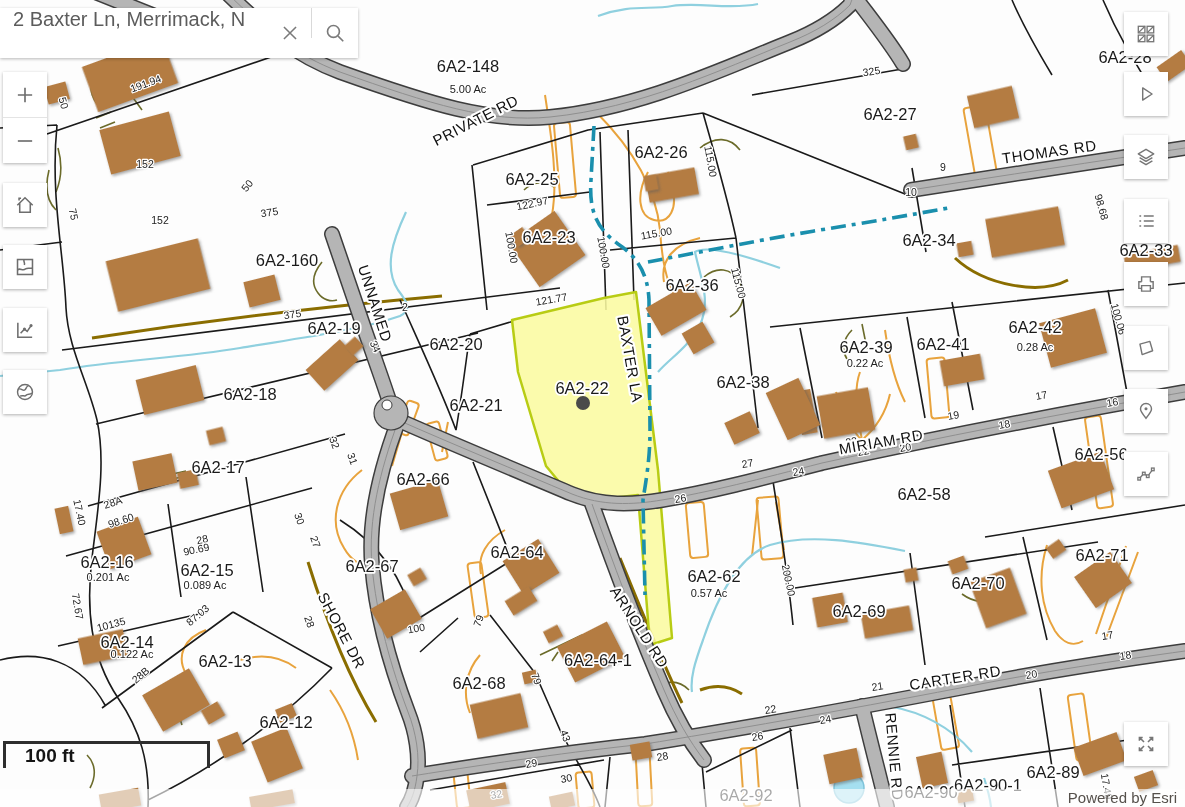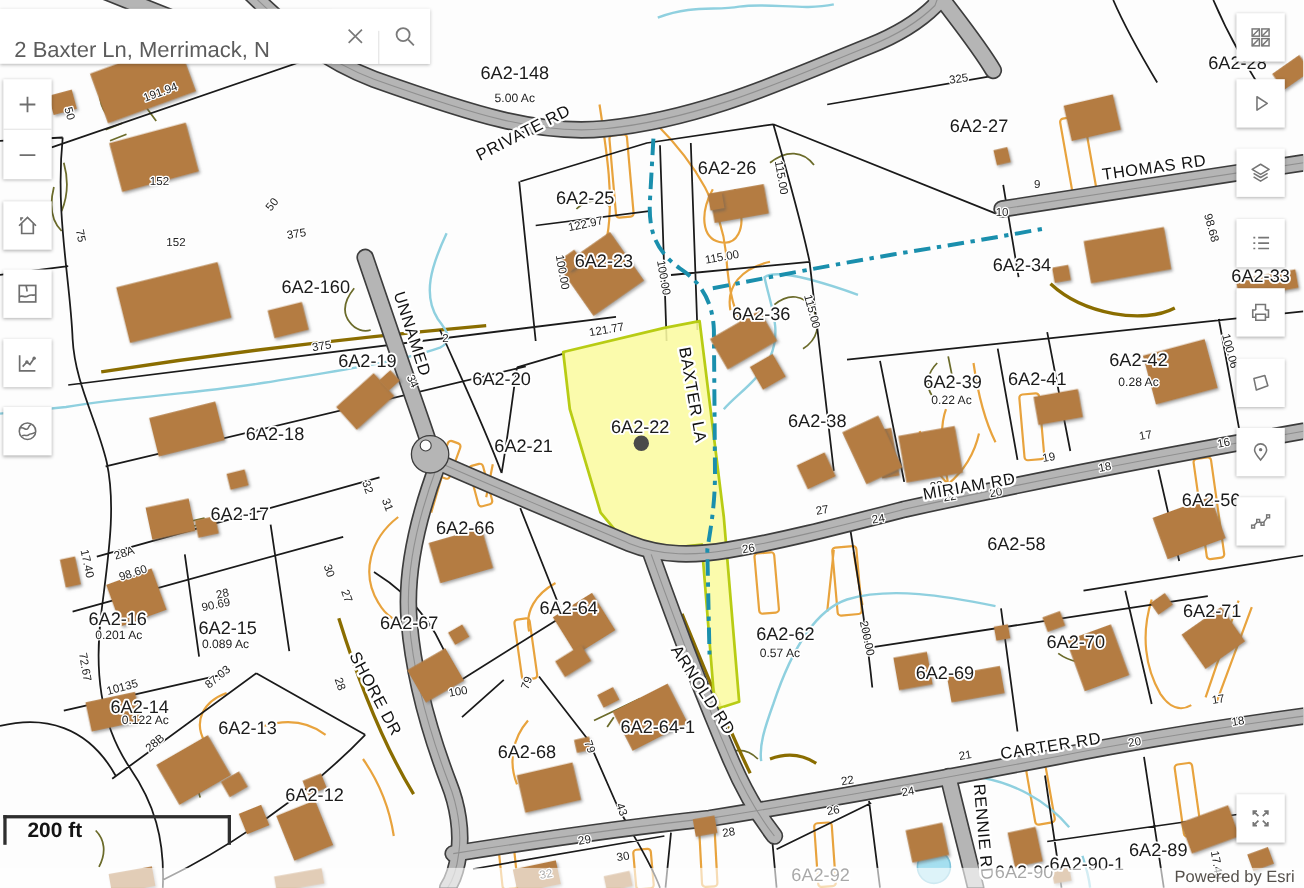--- a/index.html
+++ b/index.html
@@ -8,22 +8,22 @@
 
   
   #g-parcel-labels text{font:16.5px "Liberation Sans",sans-serif;fill:#1b1b1b;paint-order:stroke;stroke:#fff;stroke-width:3.4px;stroke-linejoin:round;}
   #g-area-labels text{font:11px "Liberation Sans",sans-serif;fill:#222;paint-order:stroke;stroke:#fff;stroke-width:2.6px;stroke-linejoin:round;}
   #g-dim-labels text{font:10.5px "Liberation Sans",sans-serif;fill:#232323;paint-order:stroke;stroke:#fff;stroke-width:2.4px;stroke-linejoin:round;}
   #g-road-labels text{font:15px "Liberation Sans",sans-serif;letter-spacing:.6px;fill:#101010;paint-order:stroke;stroke:#fff;stroke-width:4.2px;stroke-linejoin:round;}
   #g-buildings rect{fill:#b47c42;filter:drop-shadow(1.5px 2px 1.5px rgba(90,90,90,.55));}
   #g-strips rect{fill:none;stroke:#e8a33d;stroke-width:2;}
 
   
-  .search{position:absolute;left:0;top:8px;width:391px;height:50px;background:#fff;
-    box-shadow:0 1px 3px rgba(0,0,0,.28);display:flex;align-items:flex-end;z-index:20;}
+  .search{position:absolute;left:0;top:8px;width:358px;height:50px;background:#fff;
+    box-shadow:0 1px 3px rgba(0,0,0,.28);display:flex;align-items:flex-start;z-index:20;}
   .search input{flex:1;border:none;outline:none;font:20px "Liberation Sans",sans-serif;color:#5c5c5c;padding:0 0 0 13px;background:transparent;min-width:0;}
   .icon-btn{width:42px;height:50px;display:flex;align-items:center;justify-content:center;cursor:pointer;background:#fff;border:none;padding:0;}
   .search .divider{width:1px;height:30px;background:#d9d9d9;}
 
   .btn{position:absolute;width:44px;height:44px;background:#fff;box-shadow:0 1px 3px rgba(0,0,0,.30);
     display:flex;align-items:center;justify-content:center;cursor:pointer;z-index:20;}
   .zoom-group{position:absolute;left:3px;top:72px;width:44px;background:#fff;box-shadow:0 1px 3px rgba(0,0,0,.30);z-index:20;}
   .zoom-group .zbtn{width:44px;height:45px;display:flex;align-items:center;justify-content:center;cursor:pointer;}
   .zoom-group .zsep{height:1px;background:#e4e4e4;}
   .btn svg,.zbtn svg,.icon-btn svg{display:block;}
@@ -486,20 +486,20 @@
         <rect x="15" y="4.6" width="2.4" height="2.4" fill="#fff"></rect>
       </svg>
   </div>
   <div class="btn" style="left:1124px;bottom:41px;" title="Expand">
     <svg width="22" height="22" viewBox="0 0 20 20" fill="none" stroke="#767676" stroke-width="1.4">
         <path d="M4,7 V4 H7 M4,4 L8.2,8.2 M13,4 H16 V7 M16,4 L11.8,8.2 M4,13 V16 H7 M4,16 L8.2,11.8 M16,13 V16 H13 M16,16 L11.8,11.8"></path>
       </svg>
   </div>
 
   <div class="scalebar">
-    <span>200 ft</span>
+    <span>100 ft</span>
   </div>
 
   <div class="attribution">
     <span>Powered by Esri</span>
   </div>
 
 </div>
 
 </body></html>

